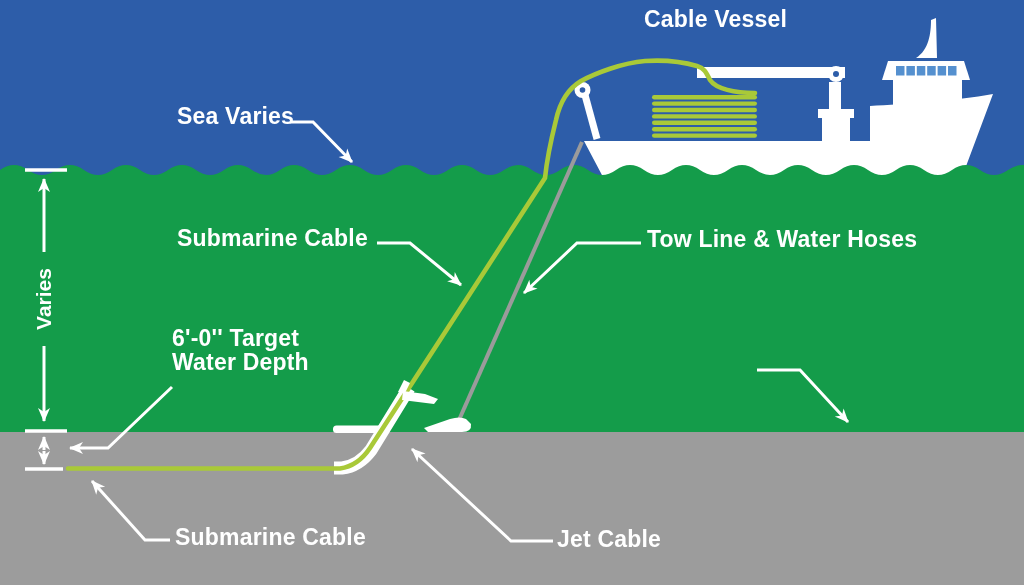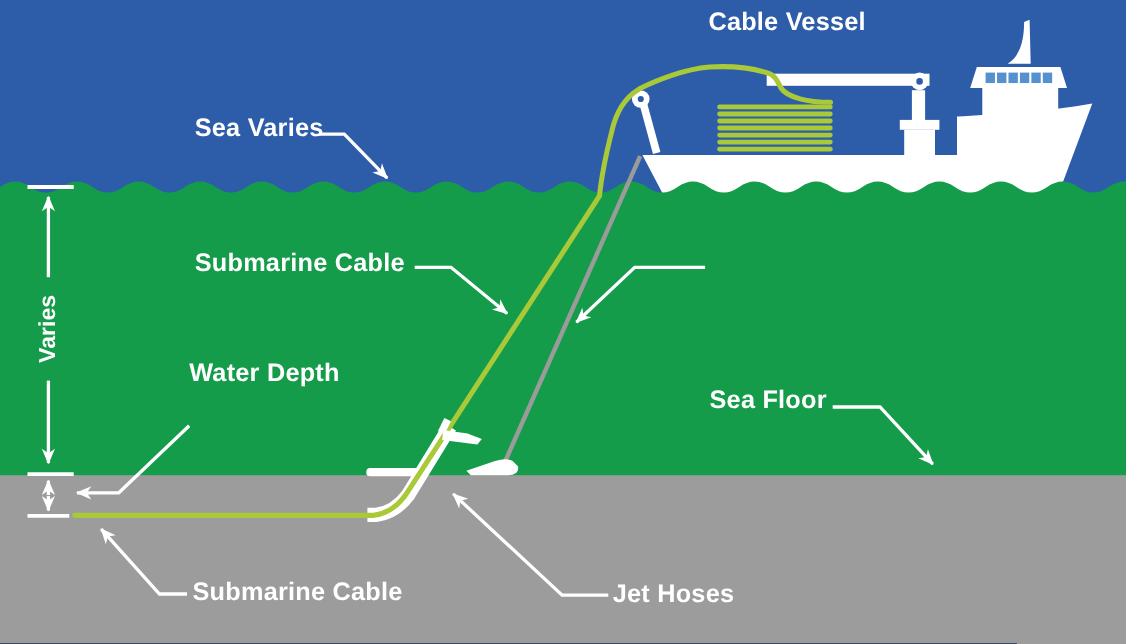--- a/index.html
+++ b/index.html
@@ -124,20 +124,21 @@
     <path class="leader" d="M641,243 L577,243 L524,293" marker-end="url(#ah)"></path>
     <path class="leader" d="M757,370 L800,370 L848,422" marker-end="url(#ah)"></path>
     <path class="leader" d="M172,387 L108,448 L70,448" marker-end="url(#ah)"></path>
     <path class="leader" d="M170,540 L145,540 L92,481" marker-end="url(#ah)"></path>
     <path class="leader" d="M553,541 L511,541 L412,449" marker-end="url(#ah)"></path>
   </svg>
 
   <div class="lbl" style="left:644px;top:7px;">Cable Vessel</div>
   <div class="lbl" style="left:177px;top:104px;">Sea Varies</div>
   <div class="lbl" style="left:177px;top:226px;">Submarine Cable</div>
+  <div class="lbl" style="left:647px;top:227px;">Tow Line &amp; Water Hoses</div>
   <div class="lbl" style="left:172px;top:326px;">
+    <div>6'-0'' Target</div>
     <div>Water Depth</div>
   </div>
-  <div class="lbl" style="left:645px;top:351px;">Sea Floor</div>
   <div class="lbl-varies">Varies</div>
   <div class="lbl" style="left:175px;top:525px;">Submarine Cable</div>
-  <div class="lbl" style="left:557px;top:527px;">Jet Hoses</div>
+  <div class="lbl" style="left:557px;top:527px;">Jet Cable</div>
 </div>
 
 </body></html>

